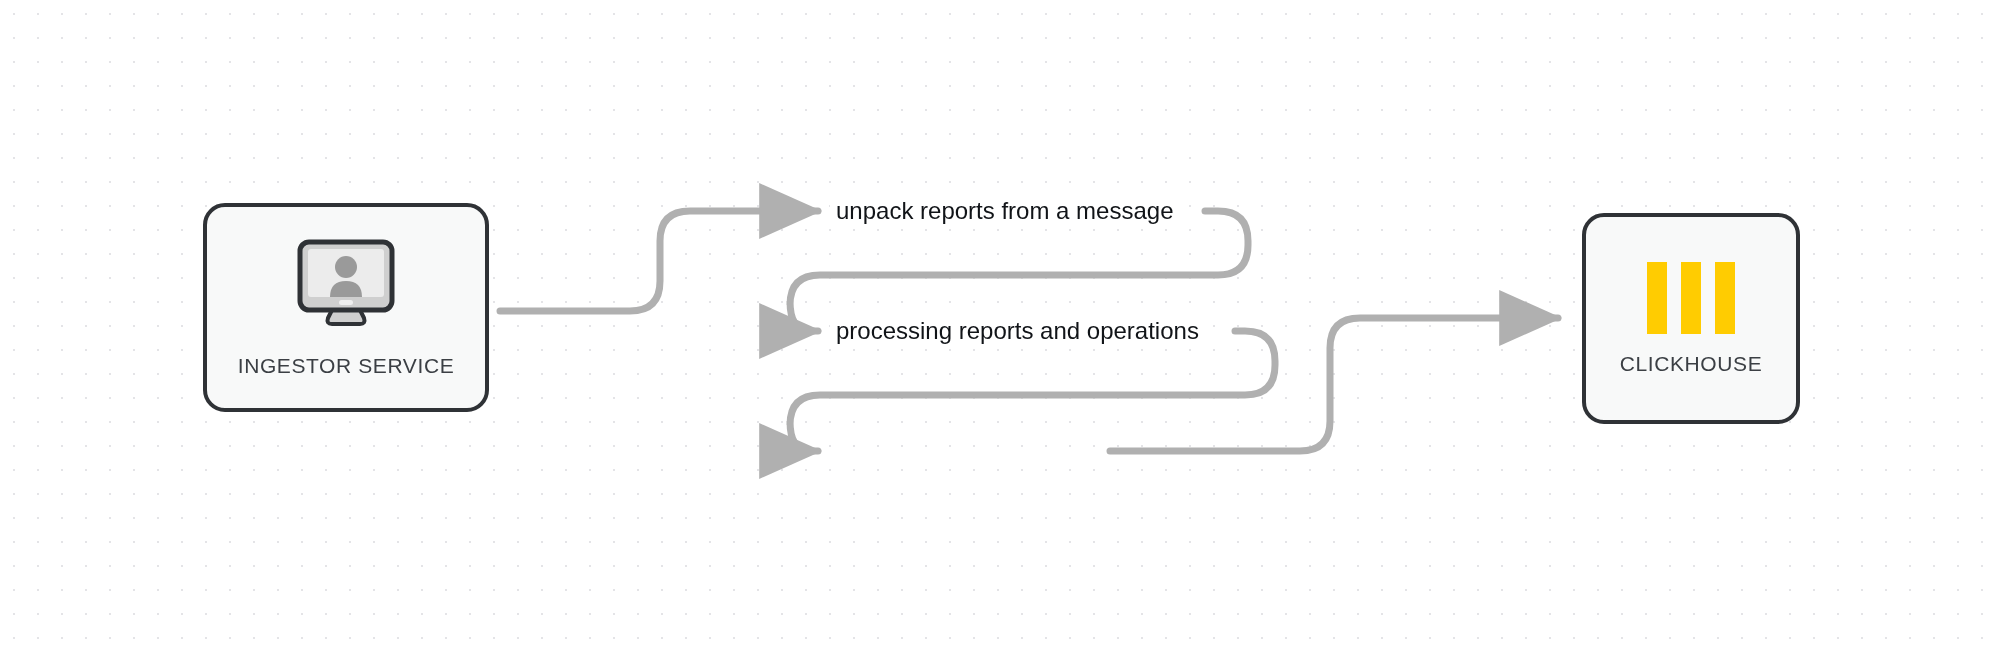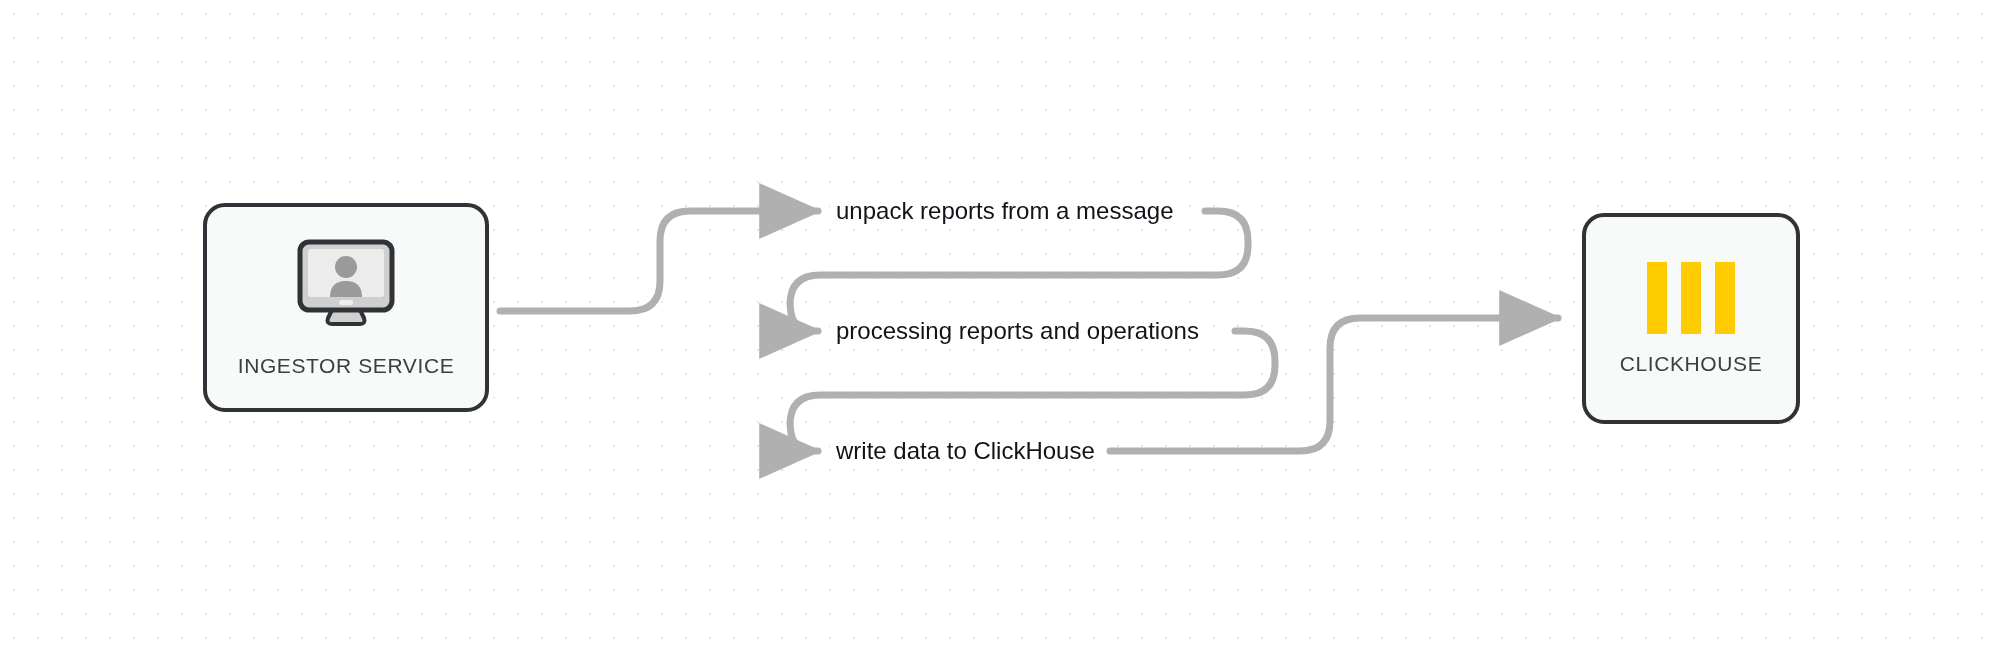--- a/index.html
+++ b/index.html
@@ -174,15 +174,14 @@
         <i></i>
         <i></i>
         <i></i>
       </div>
     </div>
     <div class="node-label">CLICKHOUSE</div>
   </div>
 
   <div class="edge-label" id="edge-label-2">processing reports and operations</div>
   <div class="edge-label" id="edge-label-1">unpack reports from a message</div>
-  <div class="edge-label" id="edge-label-3">write data to ClickHouse</div>
 
 </div>
 
 </body></html>

